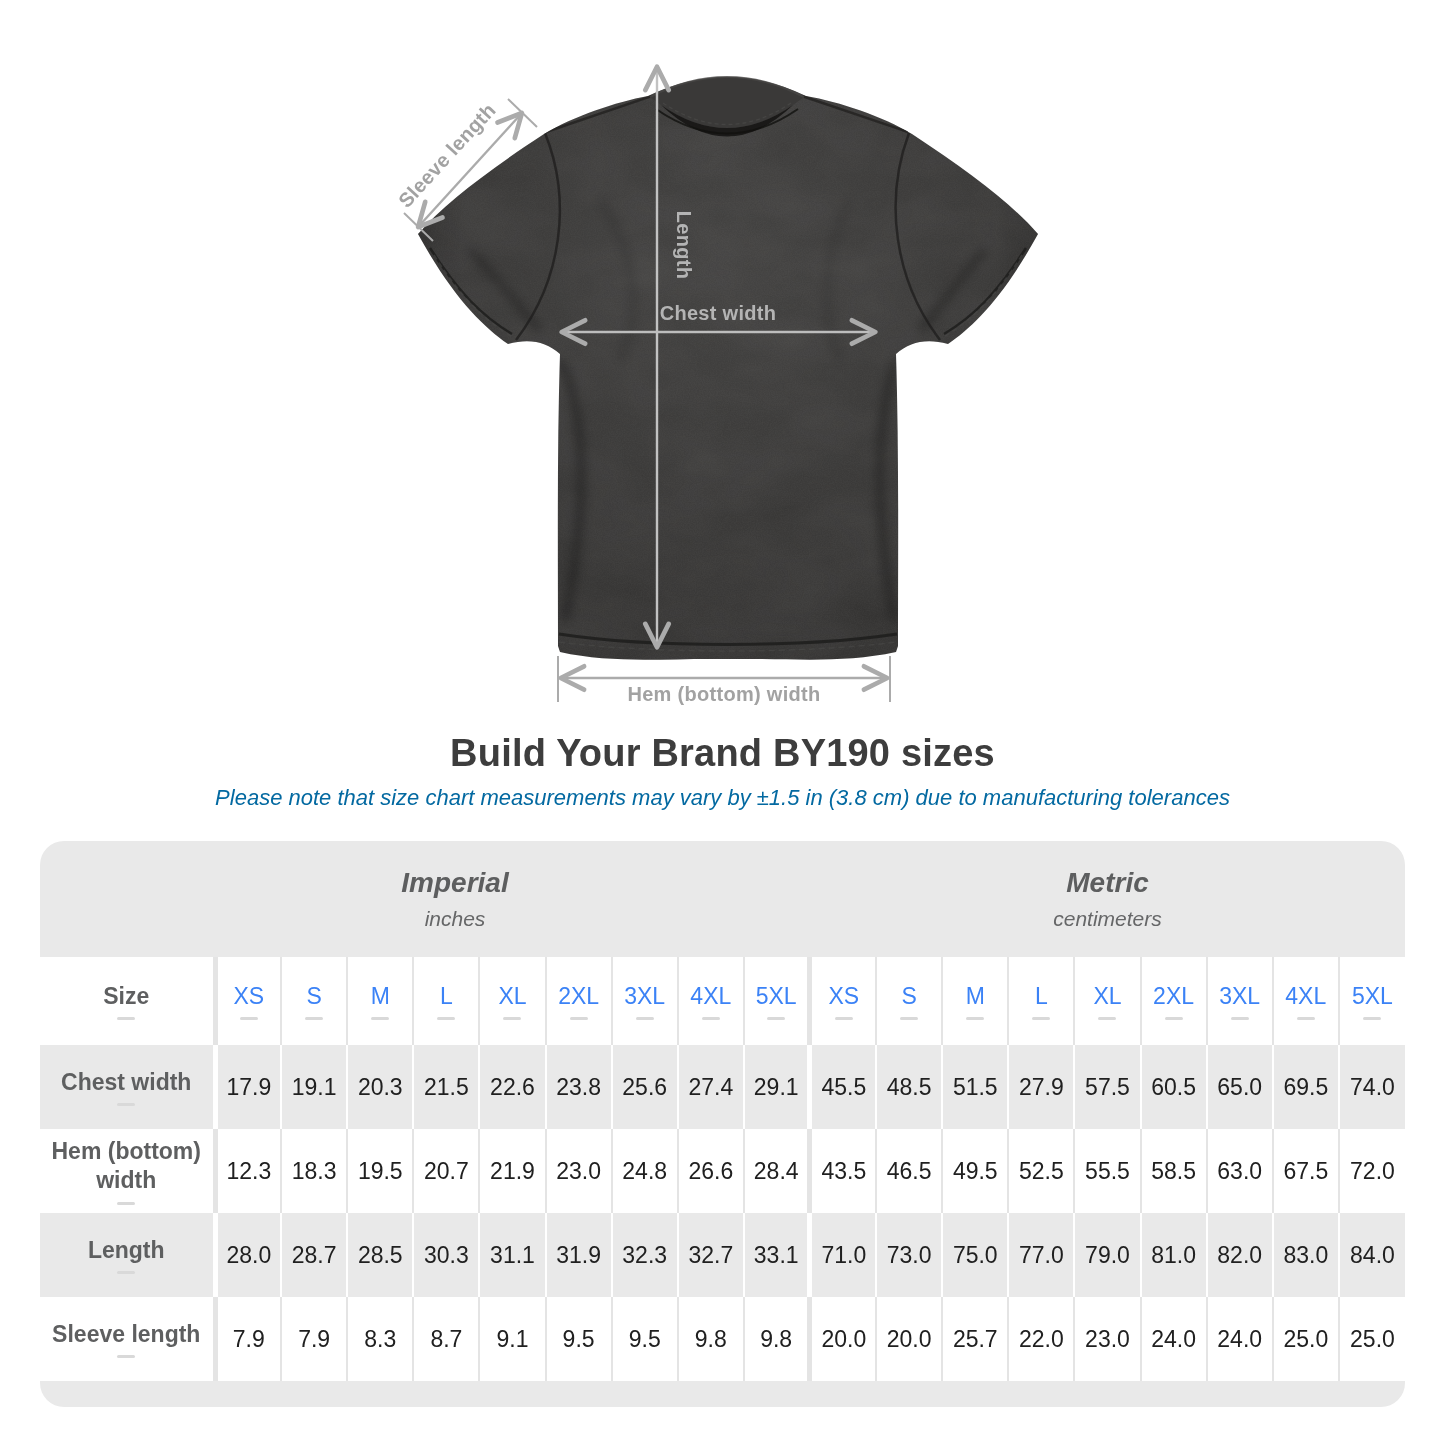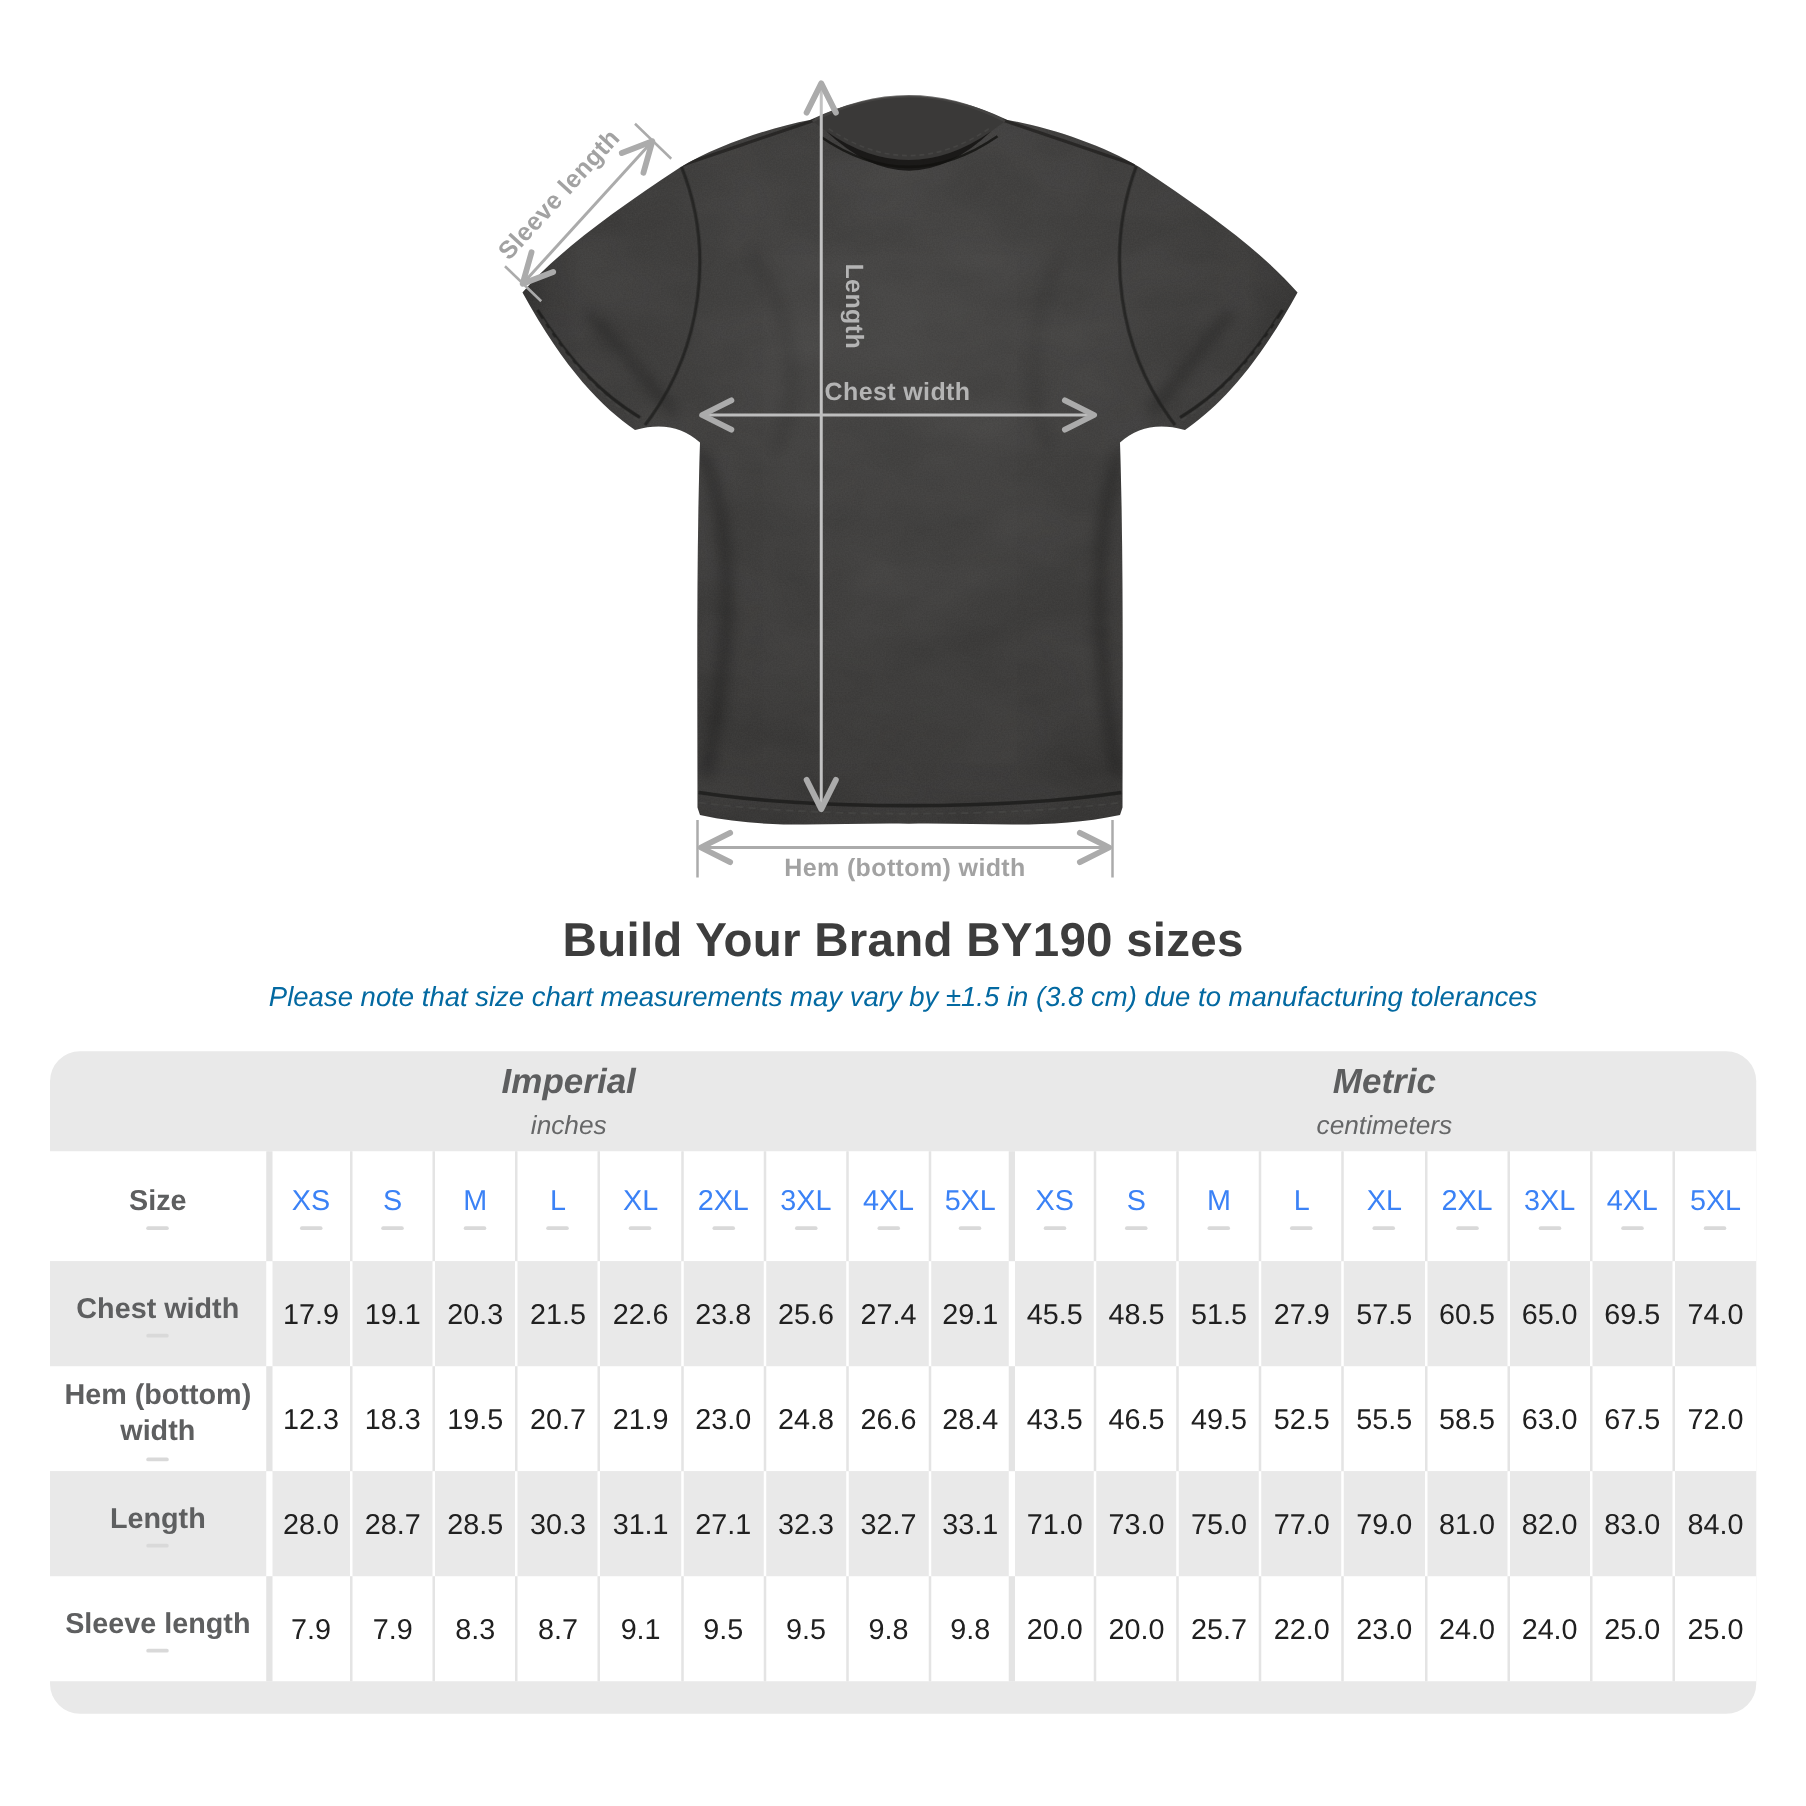--- a/index.html
+++ b/index.html
@@ -8,21 +8,21 @@
   .hero{position:relative;width:1445px;height:712px;}
   .hero svg{position:absolute;left:0;top:0;}
 
   .anno-label{font:bold 20px "Liberation Sans",sans-serif;fill:#a2a2a2;letter-spacing:.3px;}
   .anno-label.on-dark{fill:#b4b4b4;}
 
   h1.title{margin:20px 0 0;text-align:center;font-size:38px;font-weight:bold;color:#3d3d3d;letter-spacing:.2px;}
   p.subtitle{margin:10px 0 0;text-align:center;font-style:italic;font-size:22px;color:#0369a1;}
 
   .table-card{margin:30px 40px 0;width:1365px;background:#e9e9e9;border-radius:24px;overflow:hidden;padding-bottom:26px;box-sizing:border-box;}
-  .units-row{display:flex;height:80px;align-items:center;}
+  .units-row{display:flex;height:116px;align-items:center;}
   .unit-group{text-align:center;}
   .unit-group.imperial{width:770px;padding-left:60px;box-sizing:border-box;}
   .unit-group.metric{flex:1;}
   .unit-name{font-size:28px;font-weight:bold;font-style:italic;color:#5d5e5f;}
   .unit-sub{font-size:21px;font-style:italic;color:#666768;margin-top:8px;}
 
   table.sizes{width:100%;border-collapse:collapse;table-layout:fixed;}
   table.sizes tr.white{background:#ffffff;}
   table.sizes tr.gray{background:#e9e9e9;}
   table.sizes th,table.sizes td{padding:0 2px;text-align:center;vertical-align:middle;}
@@ -268,21 +268,21 @@
             <td class="val v">67.5</td>
             <td class="val v">72.0</td>
           </tr>
           <tr class="datarow gray">
             <th class="rowlab"><span class="hl">Length</span></th>
             <td class="val v gstart">28.0</td>
             <td class="val v">28.7</td>
             <td class="val v">28.5</td>
             <td class="val v">30.3</td>
             <td class="val v">31.1</td>
-            <td class="val v">27.1</td>
+            <td class="val v">31.9</td>
             <td class="val v">32.3</td>
             <td class="val v">32.7</td>
             <td class="val v">33.1</td>
             <td class="val v gstart">71.0</td>
             <td class="val v">73.0</td>
             <td class="val v">75.0</td>
             <td class="val v">77.0</td>
             <td class="val v">79.0</td>
             <td class="val v">81.0</td>
             <td class="val v">82.0</td>

